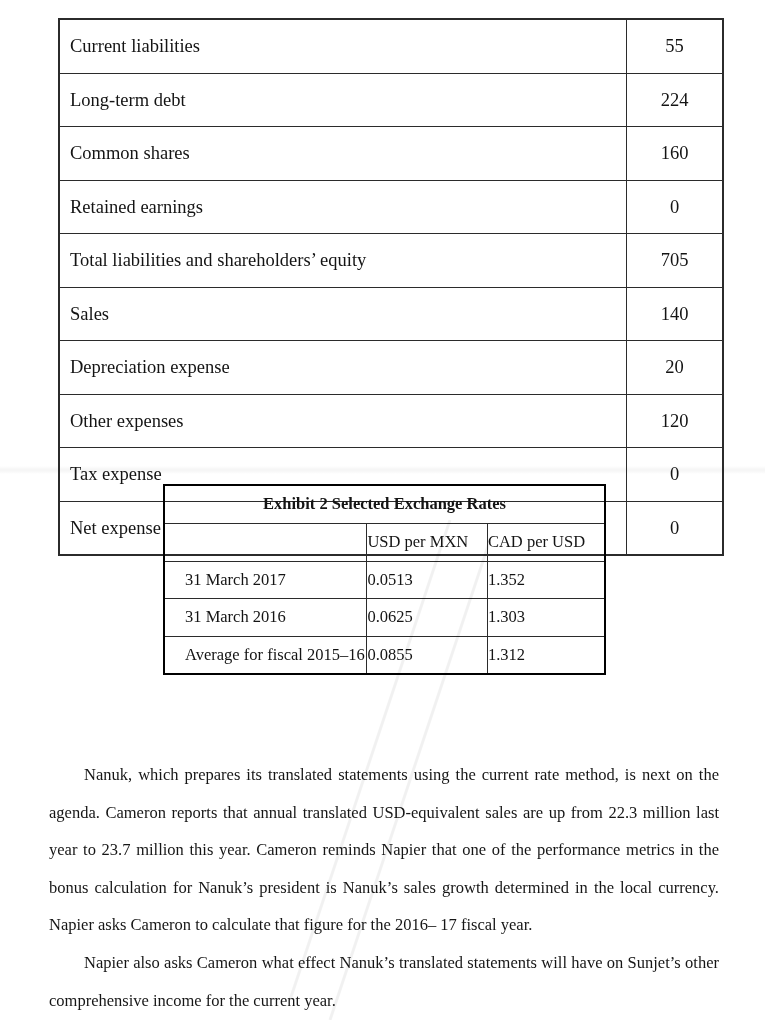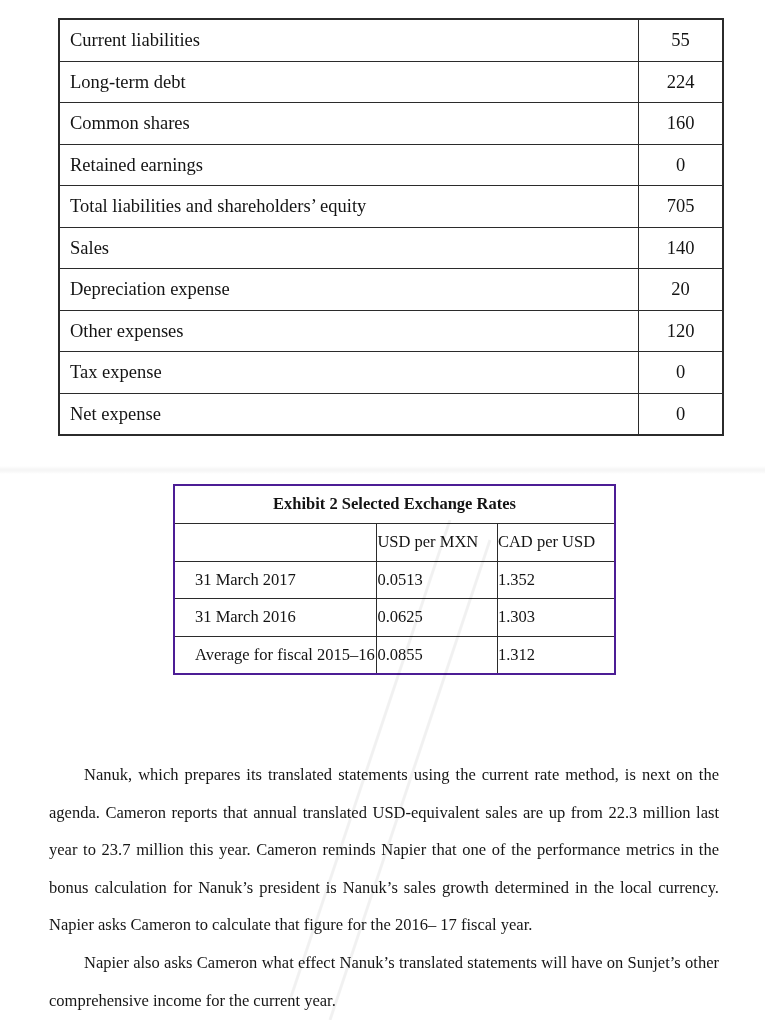--- a/index.html
+++ b/index.html
@@ -29,41 +29,41 @@
       left: 58px;
       top: 18px;
       width: 666px;
       border-collapse: collapse;
       table-layout: fixed;
       border: 2px solid #2b2b2b;
     }
     .balance-table td {
       border: 1.5px solid #2b2b2b;
       height: 40.5px;
-      padding: 0;
+      padding: 6px;
       font-size: 18.5px;
       line-height: 1;
     }
     .balance-table td.label {
       padding-left: 10px;
       text-align: left;
     }
     .balance-table td.value {
       width: 83px;
       text-align: center;
     }
     
     .exhibit-table {
       position: absolute;
-      left: 173px;
+      left: 163px;
       top: 484px;
       width: 443px;
       border-collapse: collapse;
       table-layout: fixed;
-      border: 2px solid #4c1d95;
+      border: 2px solid #000000;
     }
     .exhibit-table td, .exhibit-table th {
       border: 1.5px solid #2b2b2b;
       padding: 0;
       font-size: 16.5px;
       line-height: 1;
       height: 36.5px;
       font-weight: normal;
     }
     .exhibit-table th.title {

